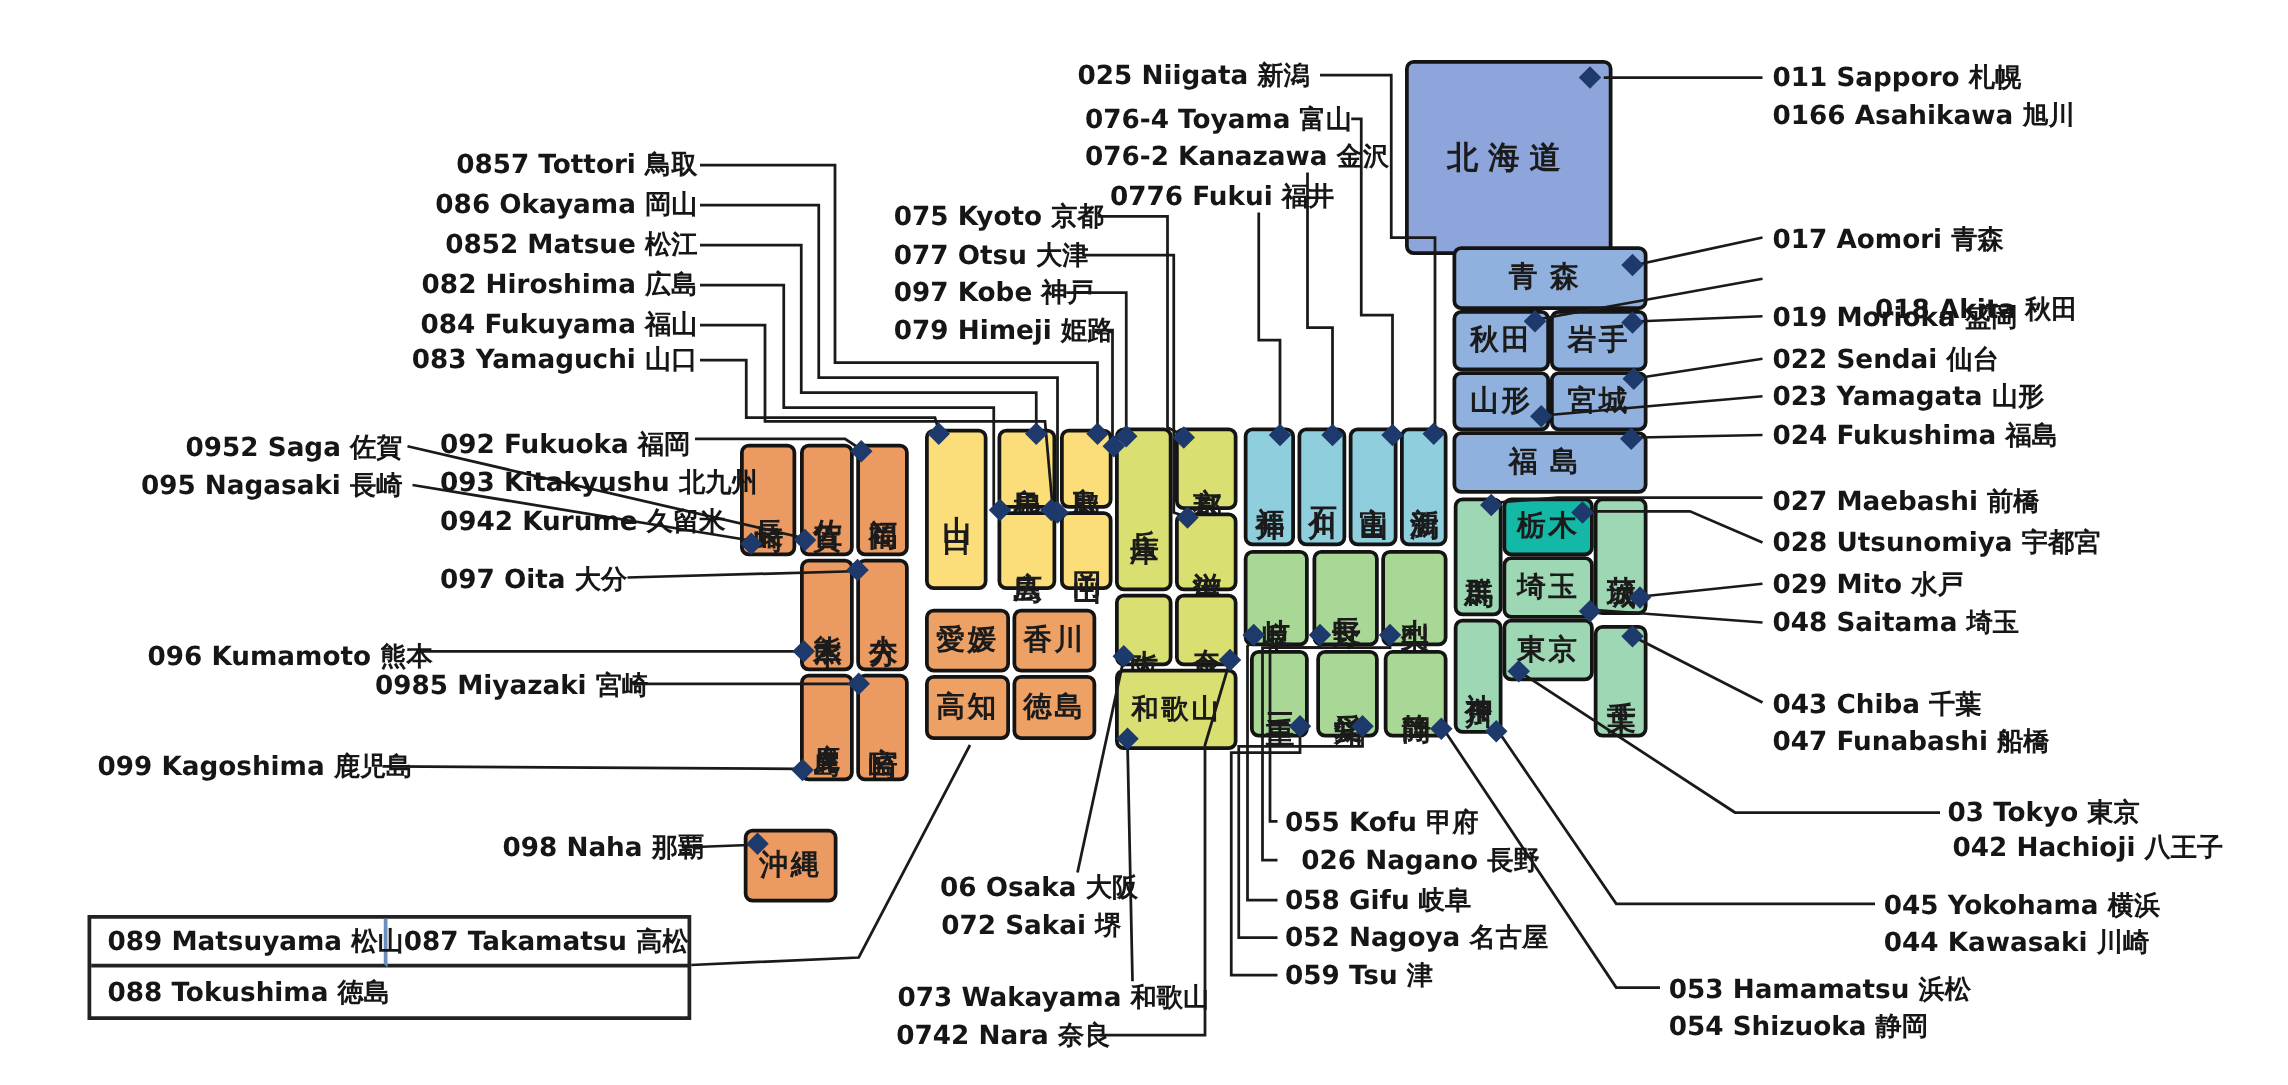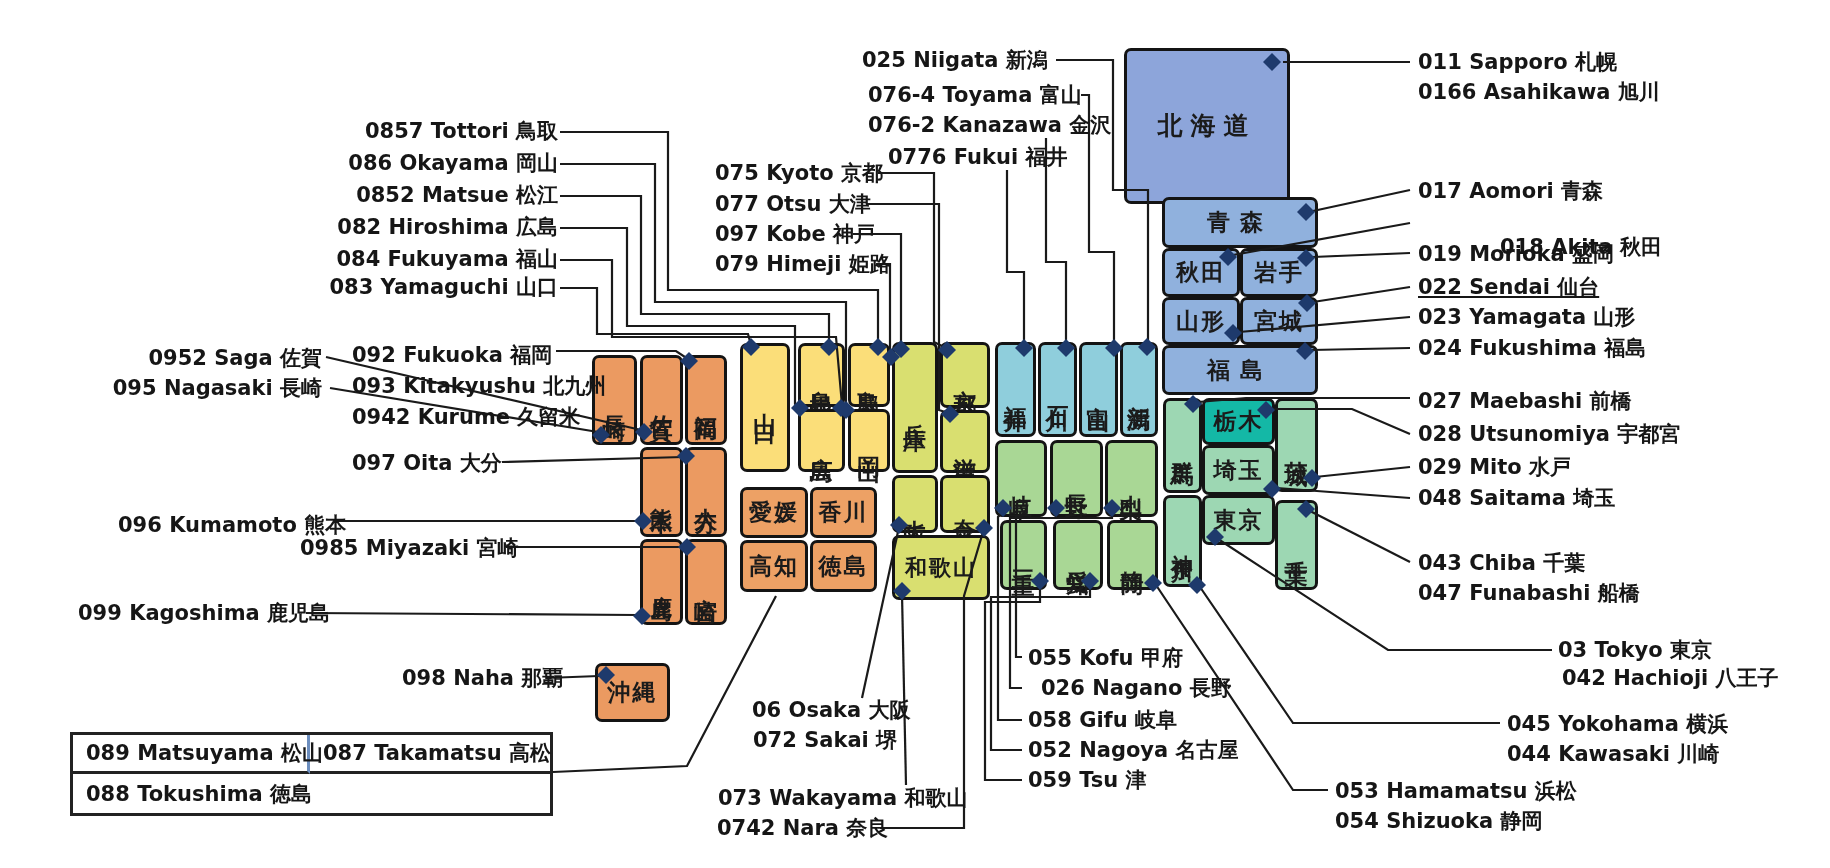--- a/index.html
+++ b/index.html
@@ -278,21 +278,21 @@
       <div class="lbl" style="left: 715px; top: 253px;">079 Himeji 姫路</div>
       <div class="lbl" style="left: 862px; top: 49px;">025  Niigata 新潟</div>
       <div class="lbl" style="left: 868px; top: 84px;">076-4 Toyama 富山</div>
       <div class="lbl" style="left: 868px; top: 114px;">076-2 Kanazawa 金沢</div>
       <div class="lbl" style="left: 888px; top: 146px;">0776 Fukui 福井</div>
       <div class="lbl" style="left: 1418px; top: 51px;">011 Sapporo 札幌</div>
       <div class="lbl" style="left: 1418px; top: 81px;">0166 Asahikawa 旭川</div>
       <div class="lbl" style="left: 1418px; top: 180px;">017 Aomori 青森</div>
       <div class="lbl" style="left: 1500px; top: 212px; margin-top: 24px;">018 Akita 秋田</div>
       <div class="lbl" style="left: 1418px; top: 243px;">019 Morioka 盛岡</div>
-      <div class="lbl" style="left: 1418px; top: 276px; text-decoration: underline;">022 Sendai 仙台</div>
+      <div class="lbl" style="left: 1418px; top: 276px;">022 Sendai 仙台</div>
       <div class="lbl" style="left: 1418px; top: 306px;">023 Yamagata 山形</div>
       <div class="lbl" style="left: 1418px; top: 337px;">024 Fukushima 福島</div>
       <div class="lbl" style="left: 1418px; top: 390px;">027 Maebashi 前橋</div>
       <div class="lbl" style="left: 1418px; top: 423px;">028 Utsunomiya 宇都宮</div>
       <div class="lbl" style="left: 1418px; top: 456px;">029 Mito 水戸</div>
       <div class="lbl" style="left: 1418px; top: 487px;">048 Saitama 埼玉</div>
       <div class="lbl" style="left: 1418px; top: 552px;">043 Chiba 千葉</div>
       <div class="lbl" style="left: 1418px; top: 582px;">047 Funabashi 船橋</div>
       <div class="lbl" style="left: 1558px; top: 639px;">03 Tokyo 東京</div>
       <div class="lbl" style="left: 1562px; top: 667px;">042 Hachioji 八王子</div>

